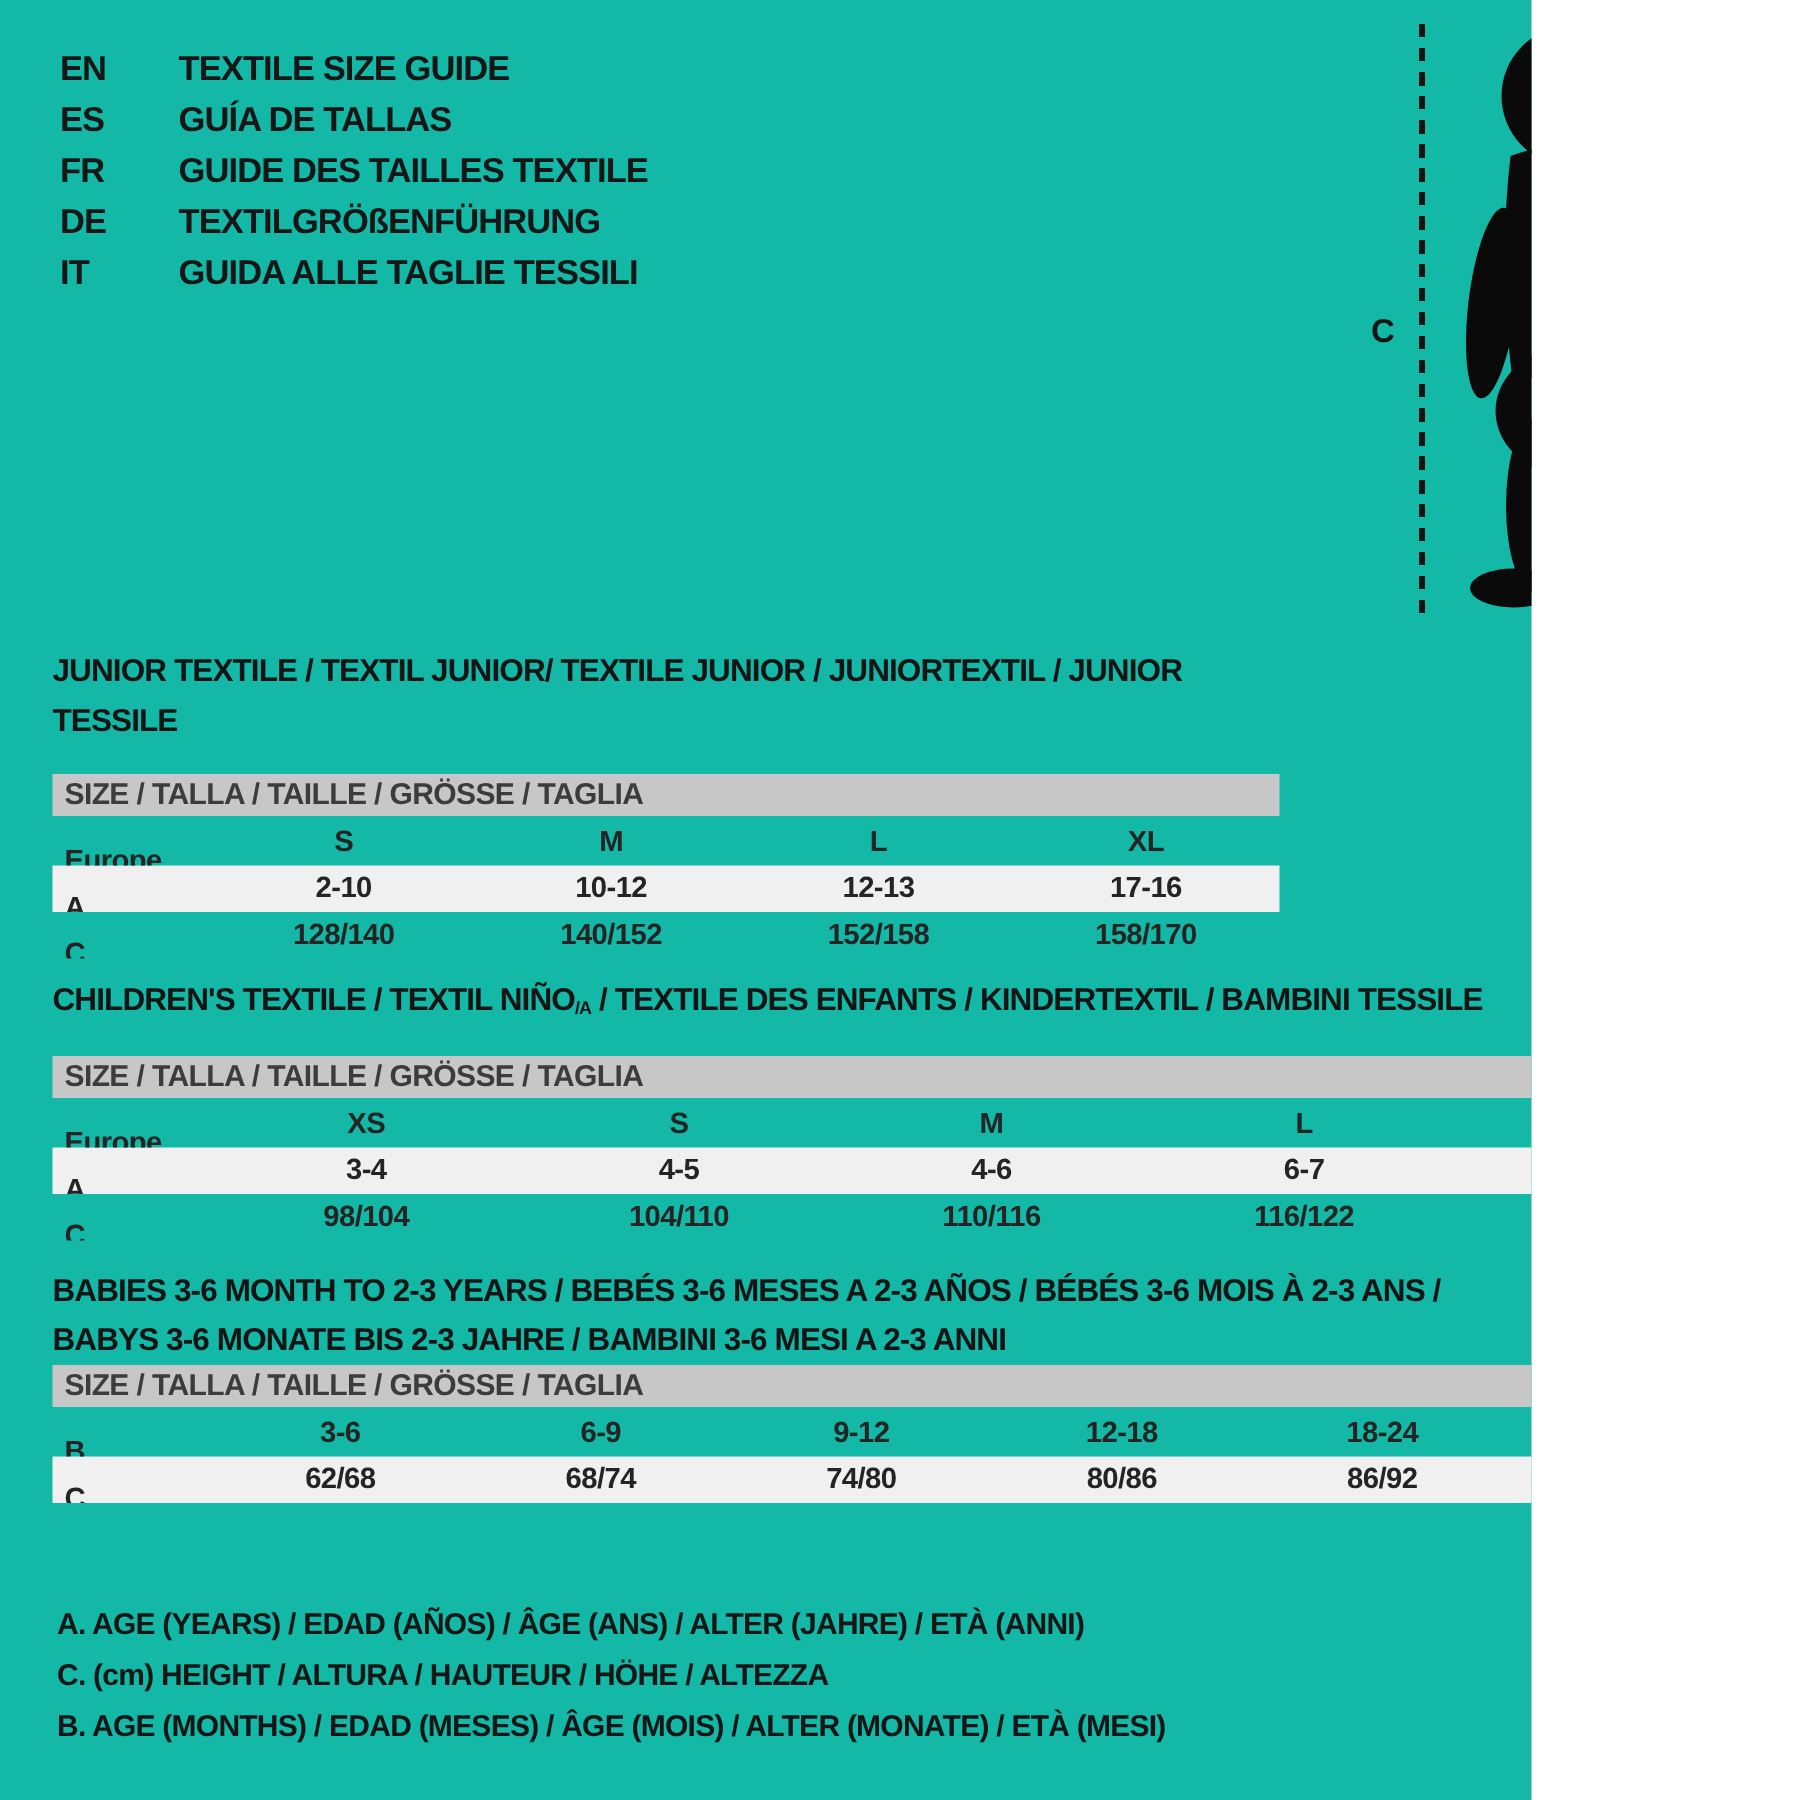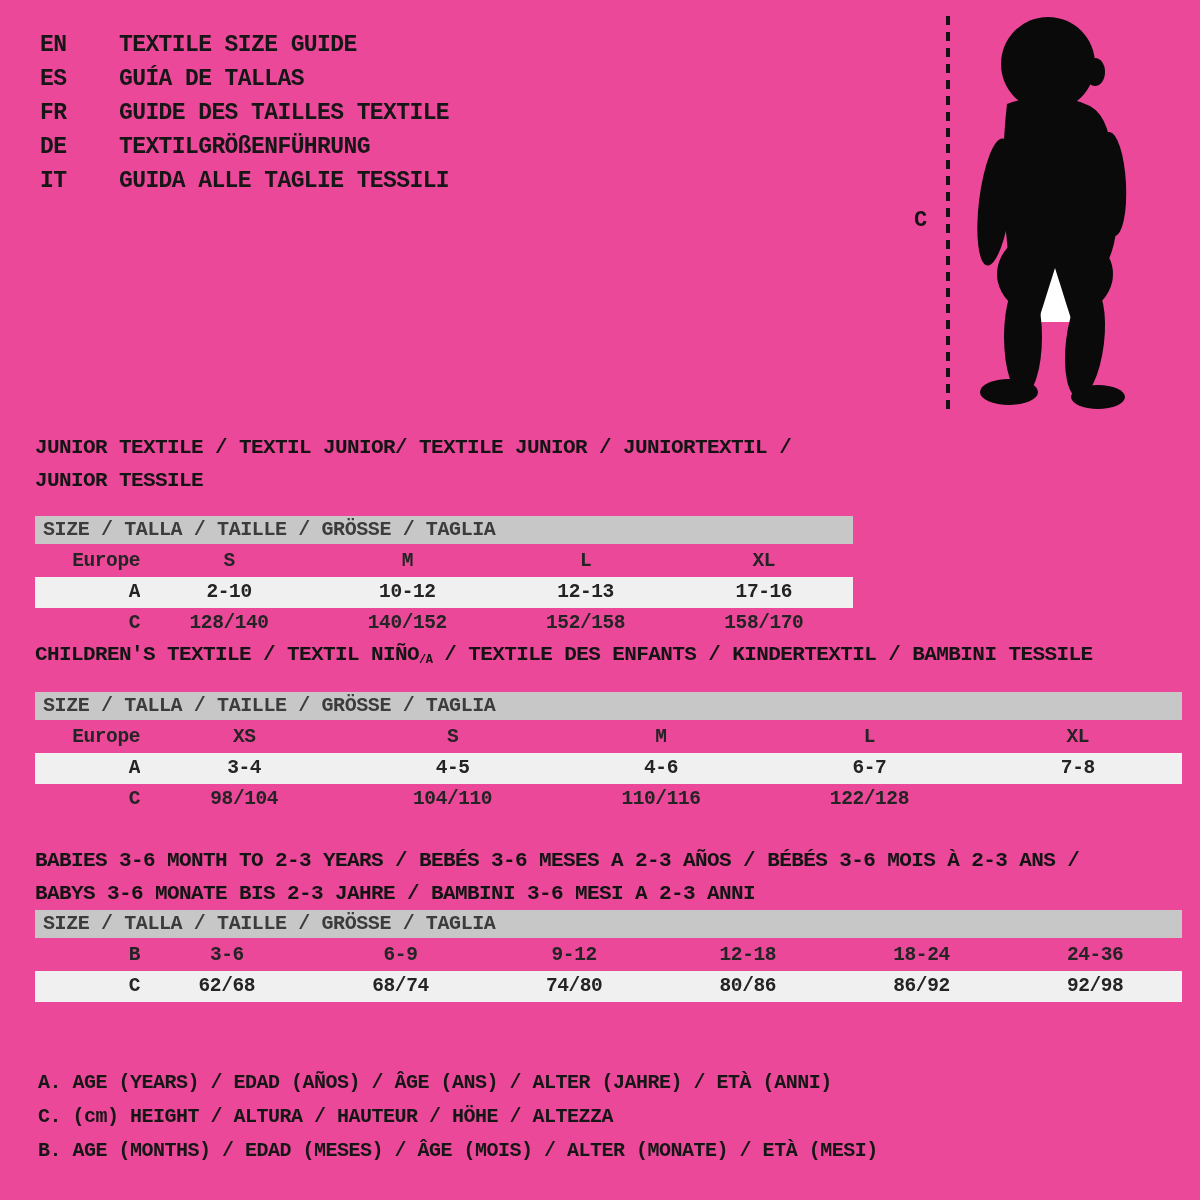--- a/index.html
+++ b/index.html
@@ -1,50 +1,50 @@
 <!DOCTYPE html>
 <html><head>
 <meta charset="utf-8">
 <style>
   html,body{margin:0;padding:0;background:#ffffff;}
   .canvas{
-    position:relative;width:1200px;height:1200px;background:#ec4899;
-    font-family:Liberation Mono, monospace;color:#1e1e1e;overflow:hidden;
+    position:relative;width:1021px;height:1200px;background:#14b8a6;
+    font-family:Liberation Sans, sans-serif;color:#1e1e1e;overflow:hidden;
     --bar:#c7c7c7;--stripe:#f0f0f0;--ink:#1e1e1e;--bar-text:#3c3c3c;
   }
   
   .lang-block{position:absolute;left:40px;top:28px;}
   .lang-row{display:flex;font-size:23px;font-weight:700;line-height:34px;letter-spacing:-0.6px;color:#161616;}
   .lang-code{width:79px;flex:0 0 79px;}
   
   .dash{
     position:absolute;left:946px;top:16px;width:4px;height:400px;
     background:repeating-linear-gradient(to bottom,#141414 0 9px,transparent 9px 16px);
   }
   .c-label{position:absolute;left:914px;top:208px;font-size:22px;font-weight:700;color:#141414;}
   .baby-svg{position:absolute;left:962px;top:12px;}
   
   .sec{position:absolute;left:35px;}
   .sec-junior{top:431px;width:818px;}
   .sec-children{top:638px;width:1147px;}
   .sec-babies{top:844px;width:1147px;}
   .sec-title{font-size:21px;font-weight:700;letter-spacing:-0.6px;line-height:33px;color:#141414;}
   .sec-junior .sec-title{margin-bottom:19px;}
-  .sec-children .sec-title{margin-bottom:18px;}
+  .sec-children .sec-title{margin-bottom:18px;margin-top:12px;}
   .sec-babies .sec-title{}
   .sub{font-size:12px;position:relative;top:3px;}
   .size-bar{
     height:28px;background:var(--bar);color:var(--bar-text);
     font-size:20px;font-weight:700;letter-spacing:-0.4px;line-height:28px;
     padding-left:8px;margin-bottom:2px;
   }
   .row{display:grid;height:31px;line-height:31px;font-size:19.5px;font-weight:700;letter-spacing:-0.4px;color:#242424;}
   .row.stripe{background:var(--stripe);}
   .cell{text-align:center;white-space:nowrap;overflow:hidden;}
-  .cell.label{text-align:right;padding-left:8px;}
+  .cell.label{text-align:left;padding-left:8px;margin-top:13px;}
   
   .legend{position:absolute;left:38px;top:1066px;font-size:20px;font-weight:700;letter-spacing:-0.5px;line-height:34px;color:#161616;}
 </style>
 </head>
 <body>
 
 <div class="canvas" style="--bar: #c7c7c7; --stripe: #f0f0f0; --ink: #1e1e1e; --bar-text: #3c3c3c;">
 
   <div class="lang-block" id="langs">
       <div class="lang-row">
@@ -140,20 +140,21 @@
           <div class="cell">4-5</div>
           <div class="cell">4-6</div>
           <div class="cell">6-7</div>
           <div class="cell">7-8</div>
         </div>
         <div class="row" style="grid-template-columns: 105px repeat(5, 1fr);">
           <div class="cell label">C</div>
           <div class="cell">98/104</div>
           <div class="cell">104/110</div>
           <div class="cell">110/116</div>
+          <div class="cell">116/122</div>
           <div class="cell">122/128</div>
         </div>
       </div>
     </section>
   <section class="sec sec-babies">
       <div class="sec-title">
         <div class="title-line"><span>BABIES 3-6 MONTH TO 2-3 YEARS / BEBÉS 3-6 MESES A 2-3 AÑOS / BÉBÉS 3-6 MOIS À 2-3 ANS /</span></div>
         <div class="title-line"><span>BABYS 3-6 MONATE BIS 2-3 JAHRE / BAMBINI 3-6 MESI A 2-3 ANNI</span></div>
       </div>
       <div class="size-bar">SIZE / TALLA / TAILLE / GRÖSSE / TAGLIA</div>

